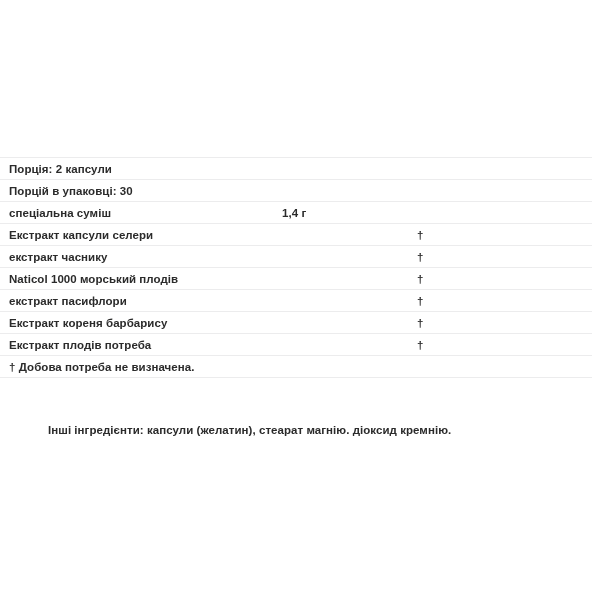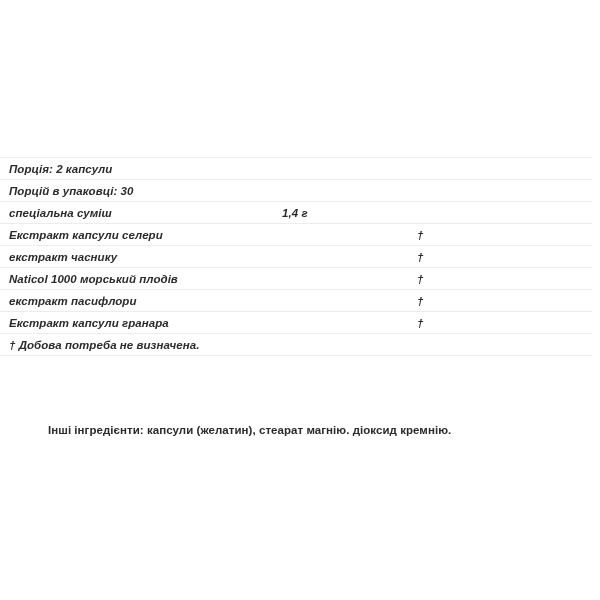--- a/index.html
+++ b/index.html
@@ -27,21 +27,20 @@
     position: absolute;
     left: 0;
     top: 157px;
     width: 592px;
     border-collapse: collapse;
     table-layout: fixed;
   }
 
   .facts-table tr {
     border-bottom: 1px solid #ececed;
-    font-style: italic;
   }
   .facts-table tr.first-row {
     border-top: 1px solid #ececed;
   }
 
   .facts-table td {
     padding: 0;
     height: 21px;
     vertical-align: middle;
     font-size: 11.5px;
@@ -150,23 +149,28 @@
         <td class="cell-dv dagger-cell"><span class="dagger-wrap"><span>†</span></span></td>
       </tr>
 
 
       <tr>
         <td class="cell-name">екстракт пасифлори</td>
         <td class="cell-amount"></td>
         <td class="cell-dv dagger-cell"><span class="dagger-wrap"><span>†</span></span></td>
       </tr>
 
+      <tr>
+        <td class="cell-name">Екстракт кореня барбарису</td>
+        <td class="cell-amount"></td>
+        <td class="cell-dv dagger-cell"><span class="dagger-wrap"><span>†</span></span></td>
+      </tr>
 
       <tr>
-        <td class="cell-name">Екстракт капсули гранара</td>
+        <td class="cell-name">Екстракт плодів потреба</td>
         <td class="cell-amount"></td>
         <td class="cell-dv dagger-cell"><span class="dagger-wrap"><span>†</span></span></td>
       </tr>
 
       <tr class="footnote-row">
         <td class="cell-name" colspan="3">† Добова потреба не визначена.</td>
       </tr>
 
     </tbody>
   </table>

